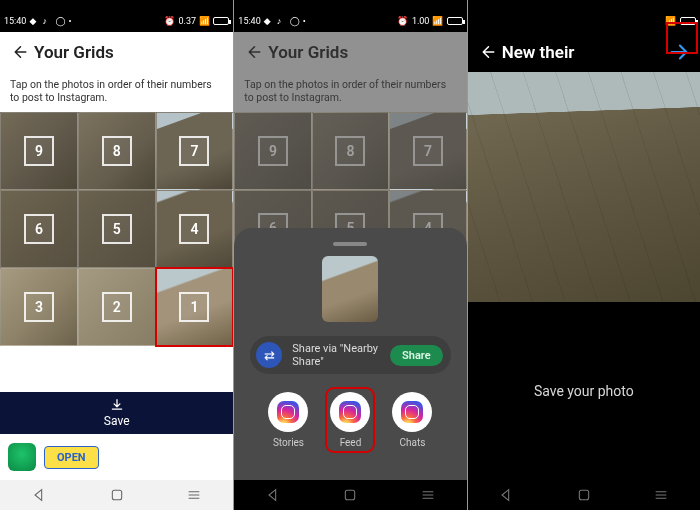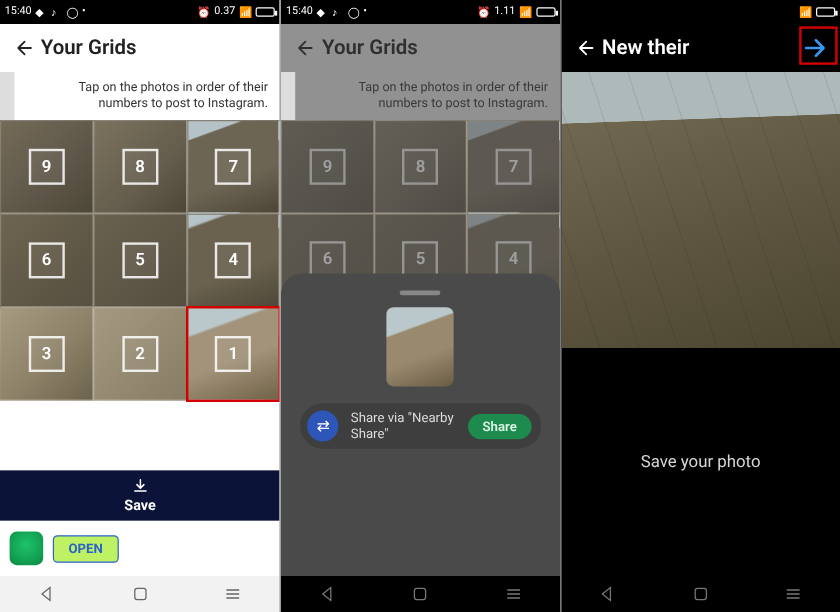--- a/index.html
+++ b/index.html
@@ -1,36 +1,36 @@
 <!DOCTYPE html>
 <html><head>
 <meta charset="utf-8">
 <style>
   * { margin: 0; padding: 0; box-sizing: border-box; font-family: Roboto, Arial, sans-serif; }
   body { background: #ddd; width: 700px; height: 510px; display: flex; }
   .phone { width: 233.33px; height: 510px; display: flex; flex-direction: column; position: relative; overflow: hidden; }
   .phone + .phone { border-left: 1px solid #999; }
 
   
-  .status { height: 20px; background: #000; color: #fff; display: flex; align-items: center; font-size: 9px; padding: 0 4px; justify-content: space-between; }
+  .status { height: 20px; background: #000; color: #fff; display: flex; align-items: flex-start; font-size: 9px; padding: 16px 4px; justify-content: space-between; }
   .status .left { display: flex; gap: 3px; align-items: center; }
   .status .right { display: flex; gap: 3px; align-items: center; }
   .status .sicon { width: 10px; height: 10px; display:inline-block; }
   .battery { width: 16px; height: 8px; border:1px solid #fff; border-radius:2px; position:relative; }
   .battery::after { content:""; position:absolute; right:-3px; top:2px; width:2px; height:4px; background:#fff; }
 
   
   .appbar { height: 40px; display:flex; align-items:center; padding: 0 10px; gap:6px; }
   .appbar .title { font-size: 17px; font-weight: 600; }
   .appbar.light { background:#fff; color:#222; }
   .appbar.dimmed { background:#9c9c9c; color:#333; }
   .appbar.dark { background:#000; color:#fff; }
   .appbar .spacer { flex:1; }
 
-  .instruction { font-size: 10.5px; text-align:right; padding: 6px 10px 8px; line-height:1.25;margin-left:12px; }
+  .instruction { font-size: 10.5px; text-align:left; padding: 6px 10px 8px; line-height:1.25; }
   .screen1 .instruction { background:#fff; color:#333; }
   .dim .instruction { background:#9c9c9c; color:#3d3d3d; }
 
   
   .gridwrap { position: relative; }
   .grid { display:grid; grid-template-columns: repeat(3,1fr); grid-template-rows: repeat(3,1fr); width:100%; aspect-ratio: 1/1; }
   .cell { position:relative; display:flex; align-items:center; justify-content:center; background:#7a7266; border:1px solid rgba(255,255,255,0.25); }
   .cell .num { width:30px; height:30px; border:2px solid rgba(255,255,255,0.85); color:#fff; font-weight:600; display:flex; align-items:center; justify-content:center; font-size:14px; background:rgba(255,255,255,0.06); }
   
   .stone1{background:linear-gradient(135deg,#746a57,#5e5749 60%,#4d4738);}
@@ -40,32 +40,32 @@
   .stone5{background:linear-gradient(135deg,#6a624f,#554d3f);}
   .stone6{background:linear-gradient(160deg,#b6c3c8 0 10%, #6a614e 12% 60%, #4f4839 100%);}
   .stone7{background:linear-gradient(135deg,#a69a81,#8d8268 55%,#6d624c);}
   .stone8{background:linear-gradient(135deg,#a49a82,#877c64);}
   .stone9{background:linear-gradient(160deg,#bac7cb 0 22%, #a2937a 24% 55%, #716348 100%);}
   .dim .grid .cell::after{content:"";position:absolute;inset:0;background:rgba(80,80,80,0.55);}
   .dim .appbar, .dim .instruction { filter:brightness(0.93);}
   .highlight-red { outline:2px solid #d40000; outline-offset:-1px; }
 
   
-  .savebar { background:#0b1338; color:#fff; height:42px; display:flex; flex-direction:column; align-items:center; justify-content:center; gap:2px; font-size:12px; font-weight:700; }
+  .savebar { background:#0b1338; color:#fff; height:42px; display:flex; flex-direction:column; align-items:center; justify-content:center; gap:2px; font-size:12px; font-weight:400; }
   .savebar svg{fill:#fff;}
 
   
   .ad { background:#fff; height:46px; display:flex; align-items:center; padding:4px 8px; gap:8px; }
   .ad .logo { width:28px; height:28px; border-radius:6px; background:radial-gradient(circle at 50% 40%, #1ec36a, #0a8a44); }
   .ad .txt { flex:1; }
   .ad .brand { font-size:12px; font-weight:600; color:#222; }
   .ad .row2 { display:flex; align-items:center; gap:4px; }
   .ad .badge { font-size:8px; background:#fdeaa1; color:#7a5c00; padding:0 3px; border-radius:2px; }
   .ad .stars { color:#f5a623; font-size:10px; letter-spacing:-1px; }
-  .ad button { background:#bef264; border:1px solid #2a62c9; color:#2a62c9; font-weight:700; font-size:11px; padding:4px 12px; border-radius:4px; }
+  .ad button { background:#fde047; border:1px solid #2a62c9; color:#2a62c9; font-weight:700; font-size:11px; padding:4px 12px; border-radius:4px; }
 
   
   .navbar { height:30px; background:#f2f2f2; display:flex; justify-content:space-around; align-items:center; }
   .navbar.dark { background:#000; }
   .navbtn { width:16px; height:16px; }
   .navbar.dark .navbtn path, .navbar.dark .navbtn rect { stroke:#777; }
   .navbar .navbtn path, .navbar .navbtn rect { stroke:#666; fill:none; stroke-width:1.6; }
 
   
   .overlay { position:absolute; left:0; right:0; bottom:30px; top:228px; background:#4a4a4a; border-top-left-radius:18px; border-top-right-radius:18px; padding:14px 10px 8px; display:flex; flex-direction:column; }
@@ -194,21 +194,21 @@
   <div class="status">
     <div class="left">
       <span>15:40</span>
       <span class="sicon">◆</span>
       <span class="sicon">♪</span>
       <span class="sicon">◯</span>
       <span class="sicon">•</span>
     </div>
     <div class="right">
       <span>⏰</span>
-      <span>1.11</span>
+      <span>1.00</span>
       <span>📶</span>
       <span class="battery"></span>
     </div>
   </div>
 
   <div class="appbar dimmed">
     <svg class="backarrow" viewBox="0 0 24 24">
         <path d="M14 5l-7 7 7 7M7 12h14"></path>
       </svg>
     <span class="title">Your Grids</span>
@@ -241,20 +241,40 @@
   <div class="flexfill"></div>
 
   <div class="overlay">
     <div class="handle"></div>
     <div class="thumbholder"></div>
     <div class="nearby">
       <div class="nicon">⇄</div>
       <div class="ntxt">Share via "Nearby Share"</div>
       <button class="sharebtn">Share</button>
     </div>
+    <div class="apps">
+      <div class="app">
+        <div class="aicon">
+            <div class="ig"></div>
+          </div>
+        <div class="lbl">Stories</div>
+      </div>
+      <div class="app boxed">
+        <div class="aicon">
+            <div class="ig"></div>
+          </div>
+        <div class="lbl">Feed</div>
+      </div>
+      <div class="app">
+        <div class="aicon">
+            <div class="ig"></div>
+          </div>
+        <div class="lbl">Chats</div>
+      </div>
+    </div>
   </div>
 
   <div class="navbar dark">
     <svg class="navbtn" viewBox="0 0 24 24">
         <path d="M16 4L6 12l10 8z"></path>
       </svg>
     <svg class="navbtn" viewBox="0 0 24 24">
         <rect x="5" y="5" width="14" height="14" rx="3"></rect>
       </svg>
     <svg class="navbtn" viewBox="0 0 24 24">

